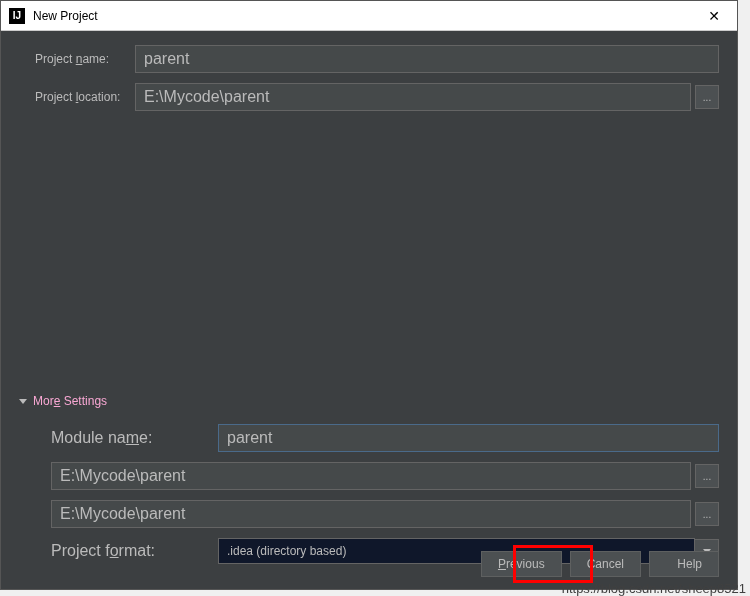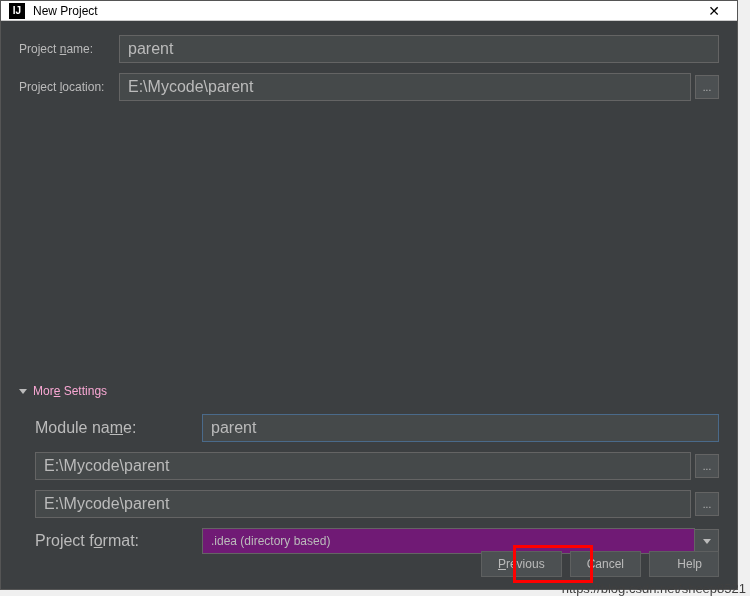--- a/index.html
+++ b/index.html
@@ -1,34 +1,34 @@
 <!DOCTYPE html>
 <html><head>
   <meta charset="utf-8">
   <style>
     * { margin: 0; padding: 0; box-sizing: border-box; font-family: "Segoe UI", Arial, sans-serif; }
     body { width: 750px; height: 596px; background: #f0f0f0; position: relative; }
     .window { width: 738px; height: 590px; background: #3c3f41; border: 1px solid #555; position: relative; }
-    .titlebar { height: 20px; background: #fff; display: flex; align-items: center; padding: 0 8px; border-bottom: 1px solid #ccc; }
+    .titlebar { height: 30px; background: #fff; display: flex; align-items: center; padding: 0 8px; border-bottom: 1px solid #ccc; }
     .titlebar-icon { width: 16px; height: 16px; background: #000; margin-right: 8px; display: flex; align-items: center; justify-content: center; color: #fff; font-size: 10px; font-weight: bold; }
     .titlebar-text { flex: 1; font-size: 12px; color: #000; }
     .close-btn { width: 30px; height: 30px; display: flex; align-items: center; justify-content: center; cursor: pointer; font-size: 14px; color: #000; }
     .content { padding: 14px 18px; color: #bbbbbb; font-size: 12px; }
-    .form-row { display: flex; align-items: center; margin-bottom: 10px; }
+    .form-row { display: flex; align-items: center; margin-bottom: 10px; margin-left: 16px; }
     .form-label { width: 100px; color: #bbbbbb; font-size: 12px; flex-shrink: 0; }
     .form-label-wide { width: 167px; color: #bbbbbb; font-size: 16px; flex-shrink: 0; }
     .form-input { flex: 1; background: #45494a; border: 1px solid #646464; color: #bbbbbb; padding: 4px 8px; font-size: 16px; height: 28px; }
     .form-input.focused { border: 1px solid #4a6a8a; background: #45494a; }
     .browse-btn { width: 24px; height: 24px; background: #4c5052; border: 1px solid #646464; color: #bbbbbb; margin-left: 4px; display: flex; align-items: center; justify-content: center; cursor: pointer; font-size: 10px; }
     .dropdown-btn { width: 24px; height: 24px; background: #4c5052; border: 1px solid #646464; border-left: none; color: #bbbbbb; display: flex; align-items: center; justify-content: center; cursor: pointer; }
     .spacer { height: 265px; }
     .more-settings { display: flex; align-items: center; color: #f9a8d4; font-size: 12px; cursor: pointer; margin-bottom: 16px; margin-top: 8px; }
     .triangle-down { width: 0; height: 0; border-left: 4px solid transparent; border-right: 4px solid transparent; border-top: 5px solid #bbbbbb; margin-right: 6px; }
     .settings-section { padding-left: 16px; }
-    .select-display { flex: 1; background: #701a75; border: 1px solid #646464; color: #bbbbbb; padding: 4px 8px; font-size: 12px; height: 26px; display: flex; align-items: center; }
+    .select-display { flex: 1; background: #0f172a; border: 1px solid #646464; color: #bbbbbb; padding: 4px 8px; font-size: 12px; height: 26px; display: flex; align-items: center; }
     .button-bar { position: absolute; bottom: 12px; right: 18px; display: flex; gap: 8px; }
     .btn { background: #4c5052; border: 1px solid #5e6060; color: #bbbbbb; padding: 5px 16px; font-size: 12px; cursor: pointer; min-width: 70px; text-align: right; }
     .btn.primary { background: #365880; border: 1px solid #4c708c; color: #e8e8e8; }
     .highlight-box { position: absolute; border: 3px solid #ff0000; pointer-events: none; }
     .underline { text-decoration: underline; }
     .watermark { position: absolute; bottom: 0; right: 4px; color: #404040; font-size: 13px; }
     .triangle-down-sm { width: 0; height: 0; border-left: 4px solid transparent; border-right: 4px solid transparent; border-top: 5px solid #bbbbbb; }
   </style>
 </head>
 <body>

